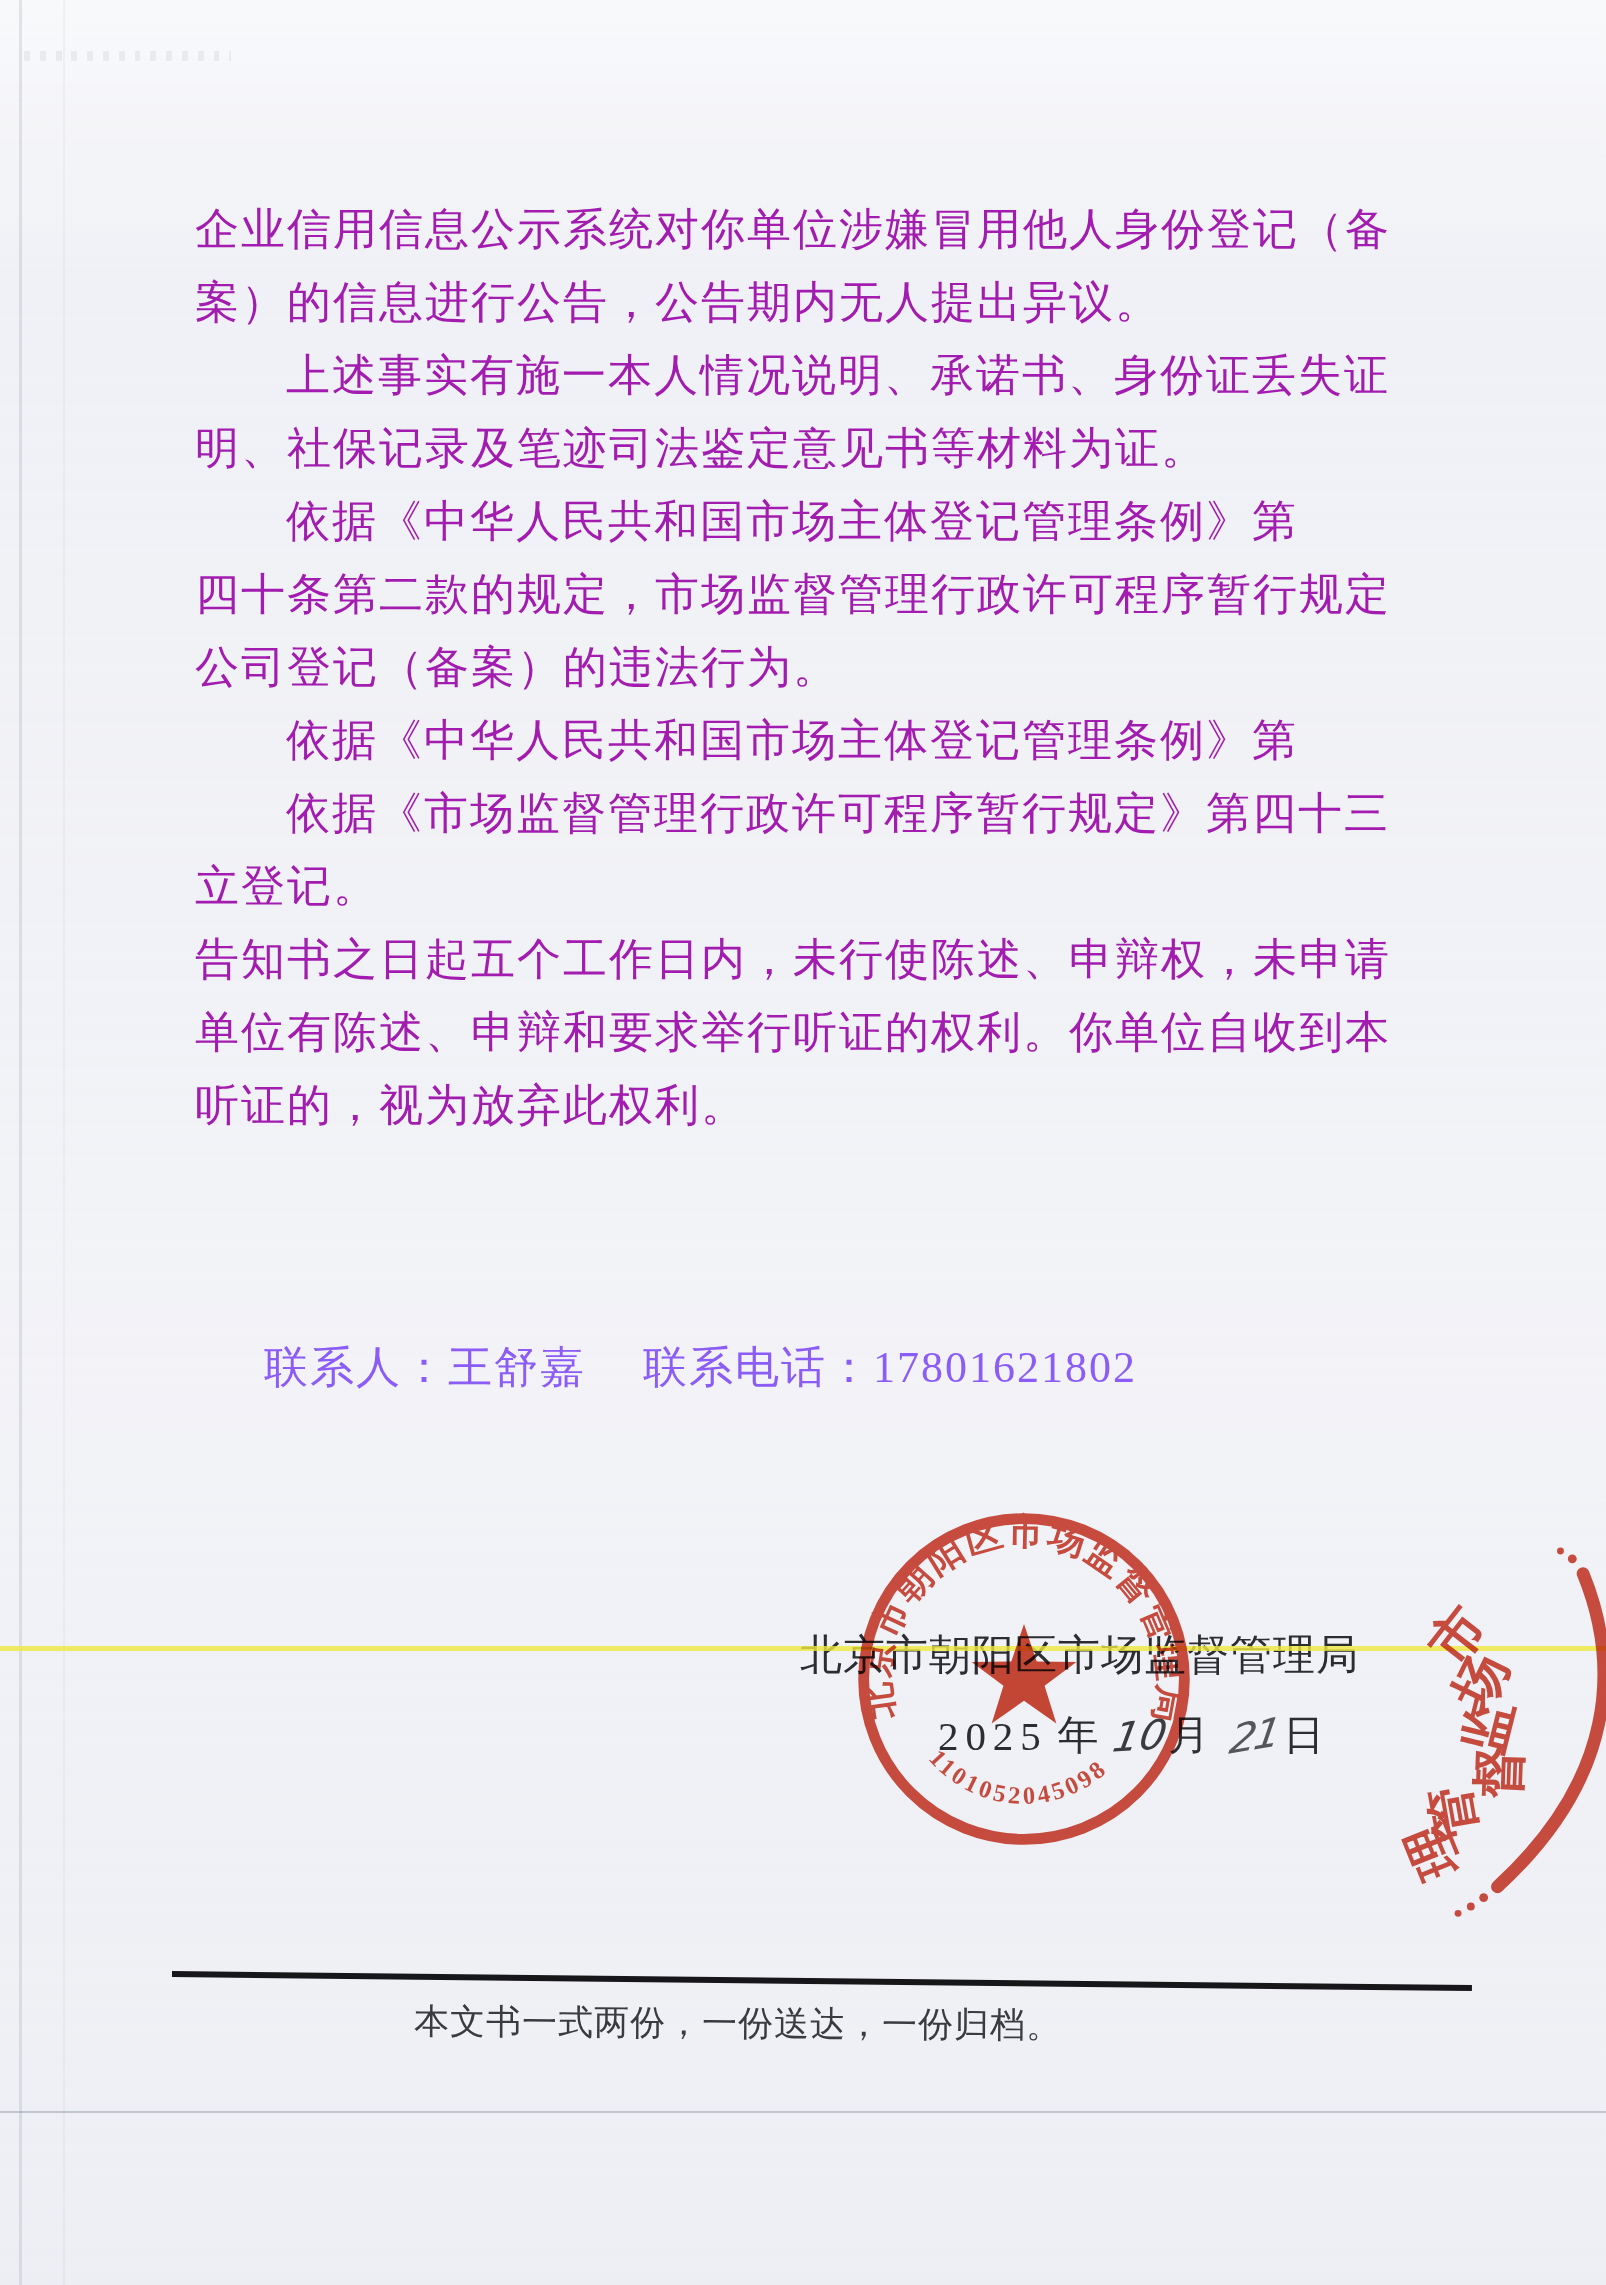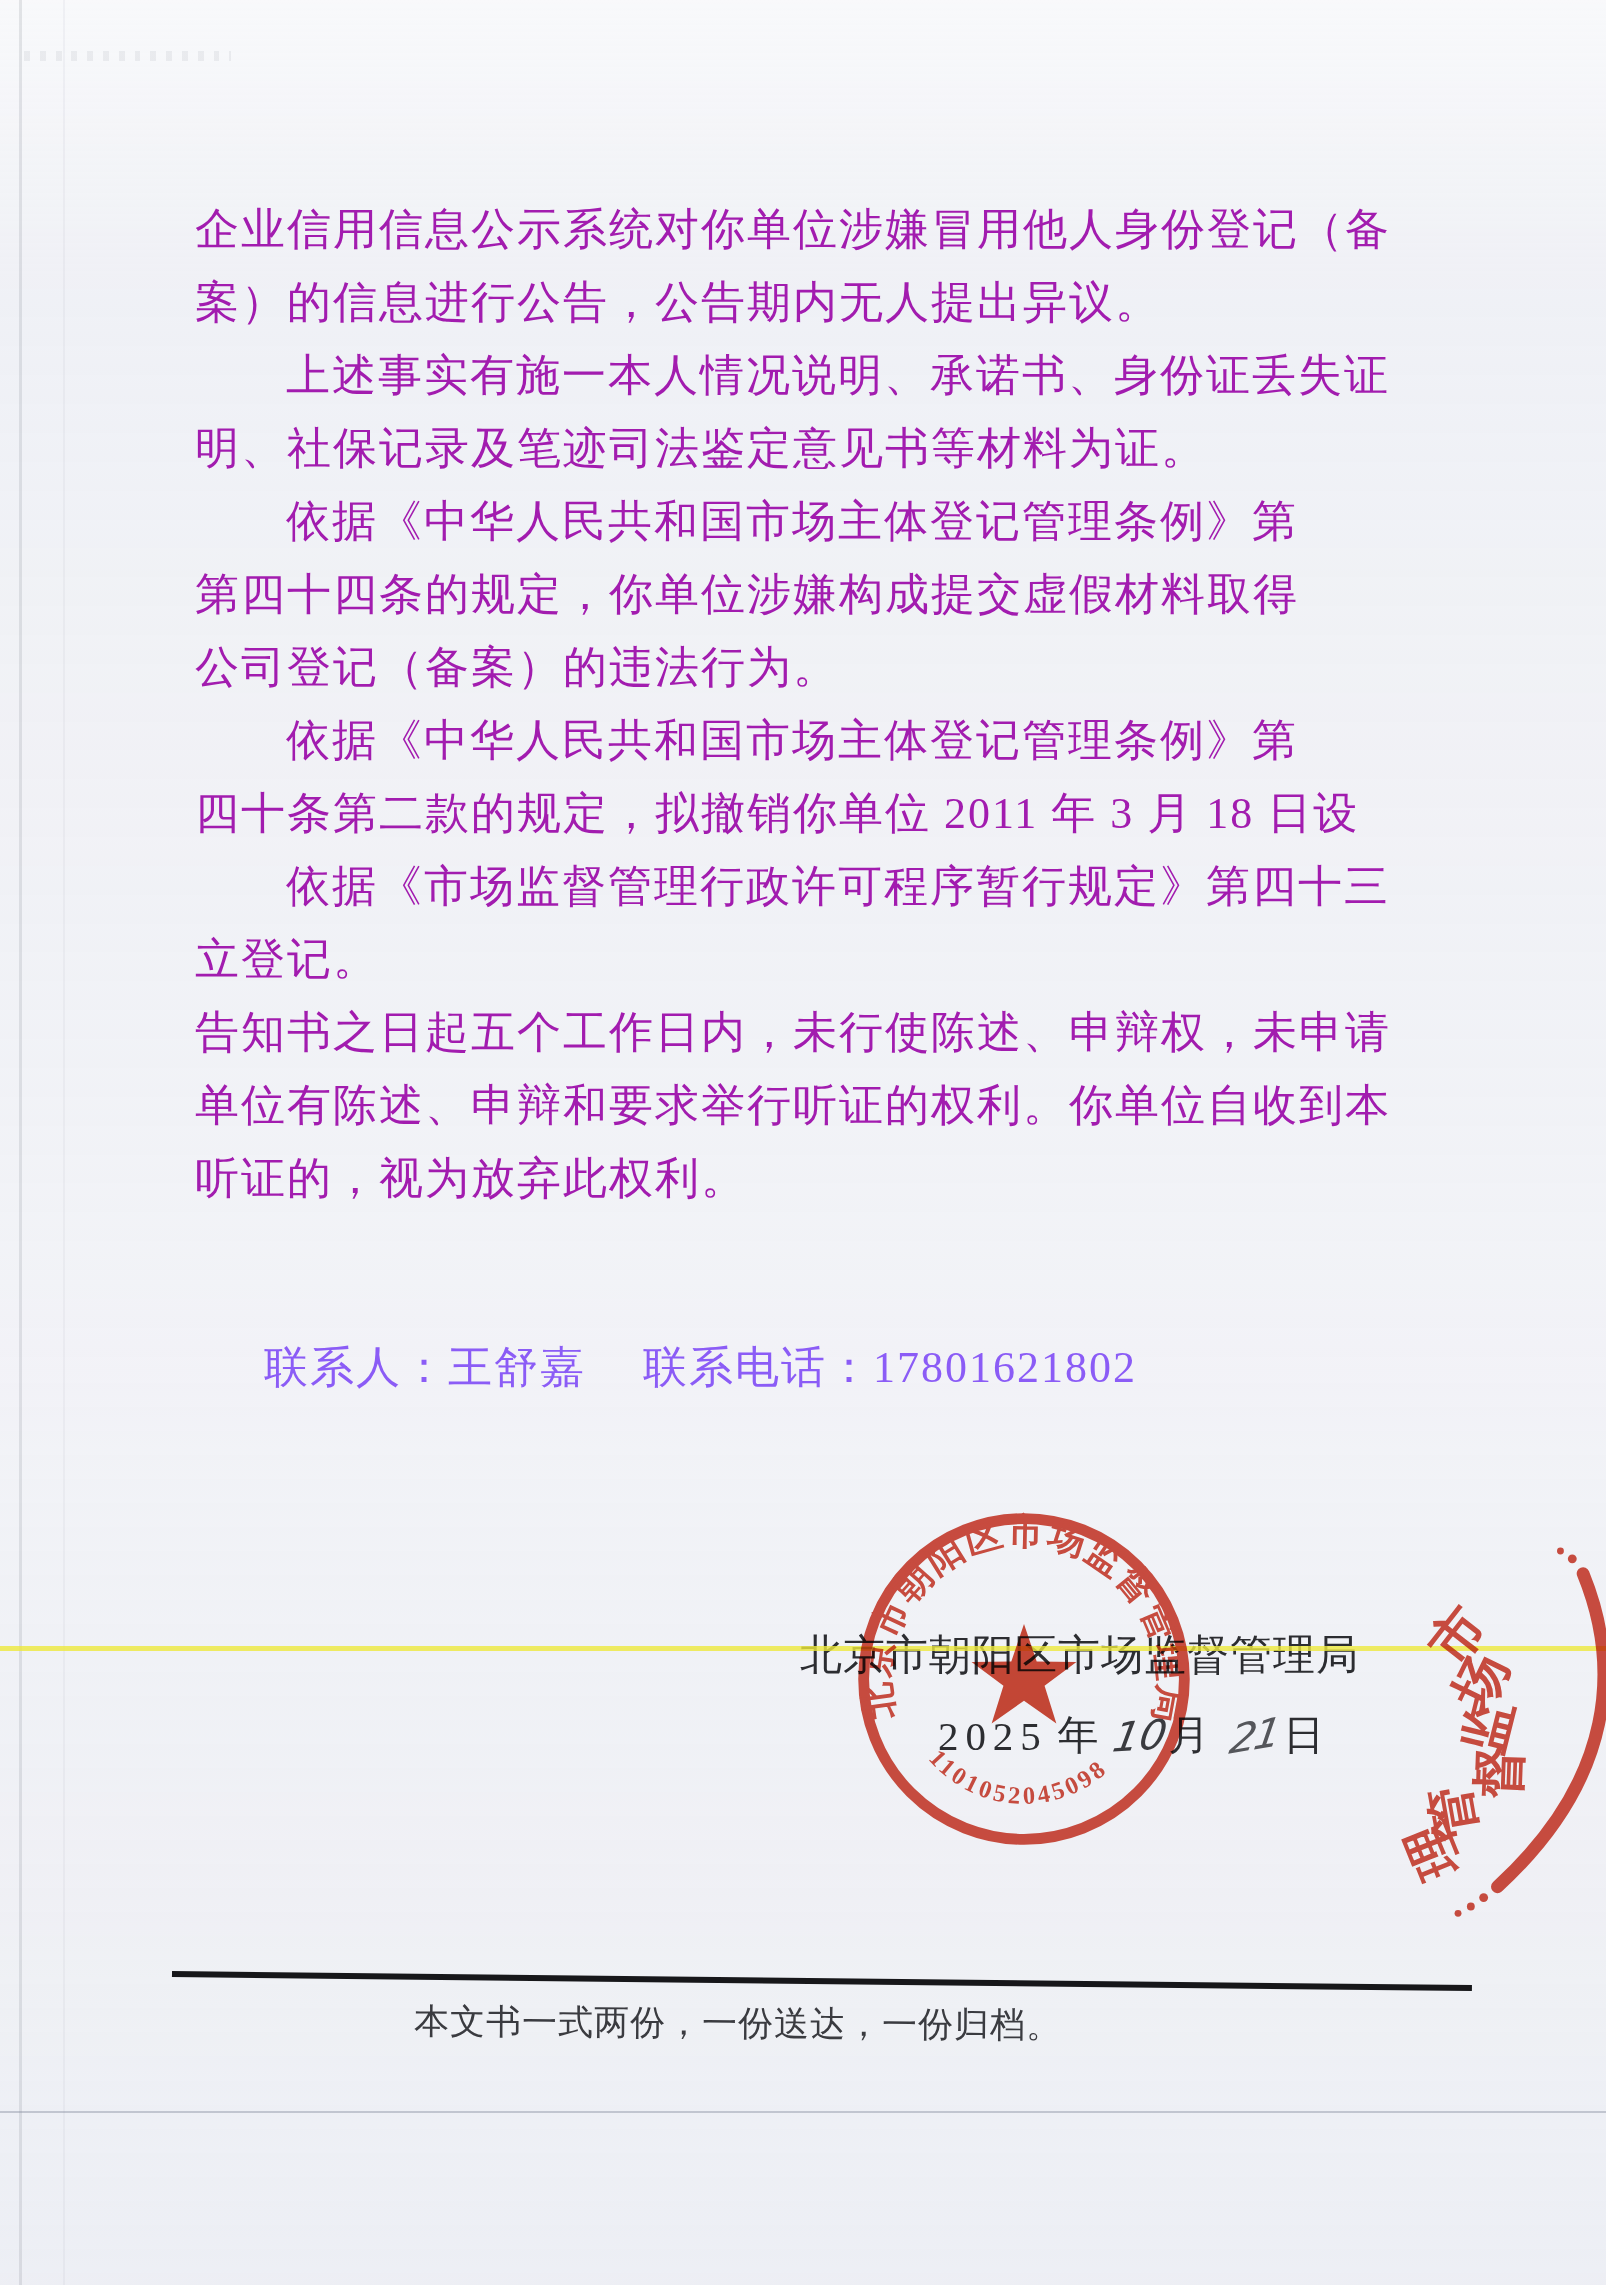--- a/index.html
+++ b/index.html
@@ -72,24 +72,23 @@
   <div class="edge-shadow-left"></div>
   <div class="edge-shadow-left2"></div>
   <div class="speckle-tl"></div>
 
   <div class="body-text">
     <div class="line">企业信用信息公示系统对你单位涉嫌冒用他人身份登记（备</div>
     <div class="line">案）的信息进行公告，公告期内无人提出异议。</div>
     <div class="line indent">上述事实有施一本人情况说明、承诺书、身份证丢失证</div>
     <div class="line">明、社保记录及笔迹司法鉴定意见书等材料为证。</div>
     <div class="line indent">依据《中华人民共和国市场主体登记管理条例》第</div>
-    <div class="line">第四十四条的规定，你单位涉嫌构成提交虚假材料取得</div>
+    <div class="line">四十条第二款的规定，市场监督管理行政许可程序暂行规定</div>
     <div class="line">公司登记（备案）的违法行为。</div>
     <div class="line indent">依据《中华人民共和国市场主体登记管理条例》第</div>
-    <div class="line">四十条第二款的规定，拟撤销你单位 2011 年 3 月 18 日设</div>
     <div class="line indent">依据《市场监督管理行政许可程序暂行规定》第四十三</div>
     <div class="line">立登记。</div>
     <div class="line">告知书之日起五个工作日内，未行使陈述、申辩权，未申请</div>
     <div class="line">单位有陈述、申辩和要求举行听证的权利。你单位自收到本</div>
     <div class="line">听证的，视为放弃此权利。</div>
   </div>
 
   <div class="contact">
     <div class="contact-row">
       <span>联系人：王舒嘉</span>

